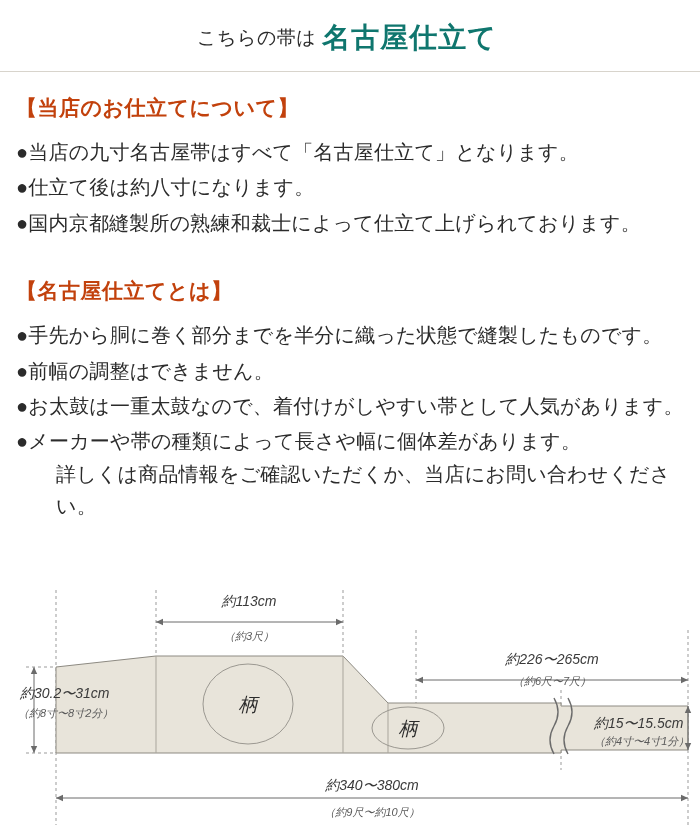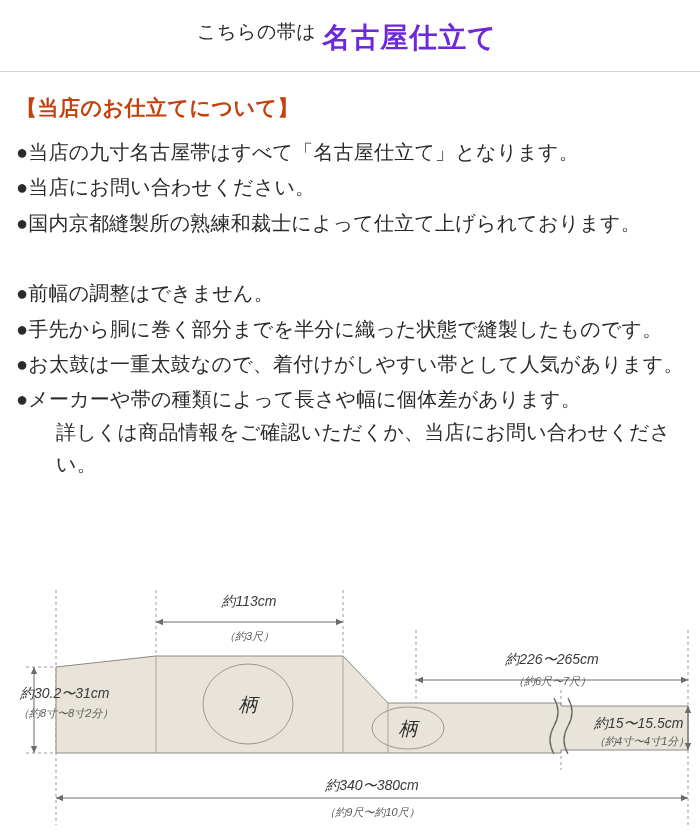--- a/index.html
+++ b/index.html
@@ -18,30 +18,30 @@
   .header {
     height: 72px;
     display: flex;
     align-items: center;
     justify-content: center;
     border-bottom: 1px solid #d8d4cc;
     padding-top: 4px;
   }
   .header-line {
     display: flex;
-    align-items: flex-start;
+    align-items: center;
     white-space: nowrap;
   }
   .header-small { font-size: 19px; letter-spacing: 0.5px; color: #2b2b2b; }
   .header-big {
     font-size: 28px;
     font-weight: bold;
     letter-spacing: 1px;
     margin: 0 6px;
-    color: #6d28d9;
+    color: #0f766e;
   }
 
   
   .content { padding: 22px 16px 0 16px; }
 
   .section-title {
     font-size: 21px;
     font-weight: bold;
     letter-spacing: 0.5px;
     margin-bottom: 14px;
@@ -102,29 +102,30 @@
     <span class="header-big">名古屋仕立て</span>
   </div>
 </div>
 
 <div class="content">
 
   <div class="section">
     <div class="section-title">【当店のお仕立てについて】</div>
     <ul class="bullets">
       <li>●当店の九寸名古屋帯はすべて「名古屋仕立て」となります。</li>
-      <li>●当店にお問い合わせください。</li>
+      <li>●仕立て後は約八寸になります。</li>
       <li>●国内京都縫製所の熟練和裁士によって仕立て上げられております。</li>
     </ul>
   </div>
 
   <div class="section">
+    <div class="section-title">【名古屋仕立てとは】</div>
     <ul class="bullets">
+      <li>●手先から胴に巻く部分までを半分に織った状態で縫製したものです。</li>
       <li>●前幅の調整はできません。</li>
-      <li>●手先から胴に巻く部分までを半分に織った状態で縫製したものです。</li>
       <li>●お太鼓は一重太鼓なので、着付けがしやすい帯として人気があります。</li>
       <li>
         <span>●メーカーや帯の種類によって長さや幅に個体差があります。</span>
         <span class="sub">詳しくは商品情報をご確認いただくか、当店にお問い合わせください。</span>
       </li>
     </ul>
   </div>
 
 </div>
 

